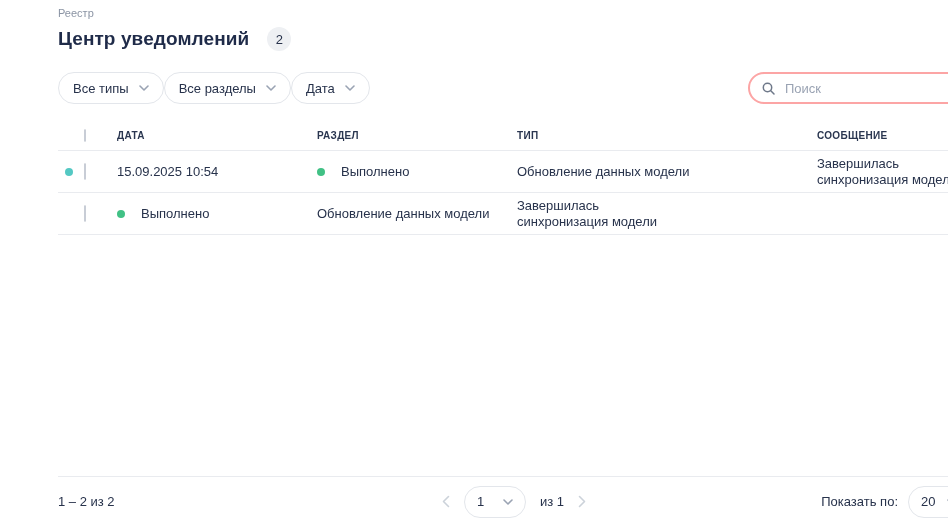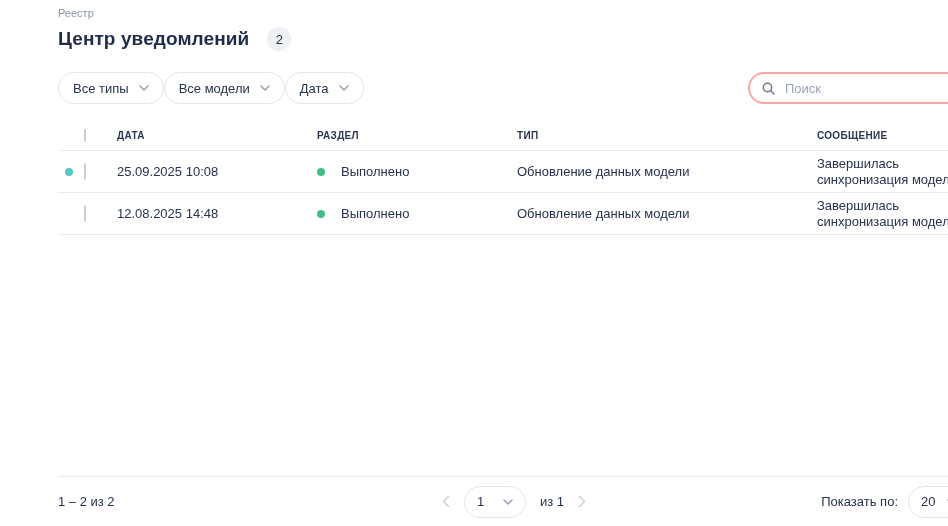--- a/index.html
+++ b/index.html
@@ -178,21 +178,21 @@
   </div>
 
   <div class="filter-bar">
     <div class="pill">
       <span>Все типы</span>
       <svg class="chev" viewBox="0 0 10 6">
           <polyline points="1,1 5,5 9,1"></polyline>
         </svg>
     </div>
     <div class="pill">
-      <span>Все модели</span>
+      <span>Все разделы</span>
       <svg class="chev" viewBox="0 0 10 6">
           <polyline points="1,1 5,5 9,1"></polyline>
         </svg>
     </div>
     <div class="pill">
       <span>Дата</span>
       <svg class="chev" viewBox="0 0 10 6">
           <polyline points="1,1 5,5 9,1"></polyline>
         </svg>
     </div>
@@ -219,35 +219,34 @@
       <div class="th">СООБЩЕНИЕ</div>
     </div>
 
     <div class="trow tbody-row">
       <div class="dot-cell">
         <span class="unread-dot"></span>
       </div>
       <div>
         <span class="checkbox"></span>
       </div>
-      <div>25.09.2025 10:08</div>
+      <div>15.09.2025 10:54</div>
       <div class="status-cell">
         <span class="status-dot"></span>
         <span>Выполнено</span>
       </div>
       <div>Обновление данных модели</div>
       <div class="message-cell">Завершилась синхронизация модели</div>
     </div>
 
     <div class="trow tbody-row">
       <div class="dot-cell"></div>
       <div>
         <span class="checkbox"></span>
       </div>
-      <div>12.08.2025 14:48</div>
       <div class="status-cell">
         <span class="status-dot"></span>
         <span>Выполнено</span>
       </div>
       <div>Обновление данных модели</div>
       <div class="message-cell">Завершилась синхронизация модели</div>
     </div>
 
   </div>
 

